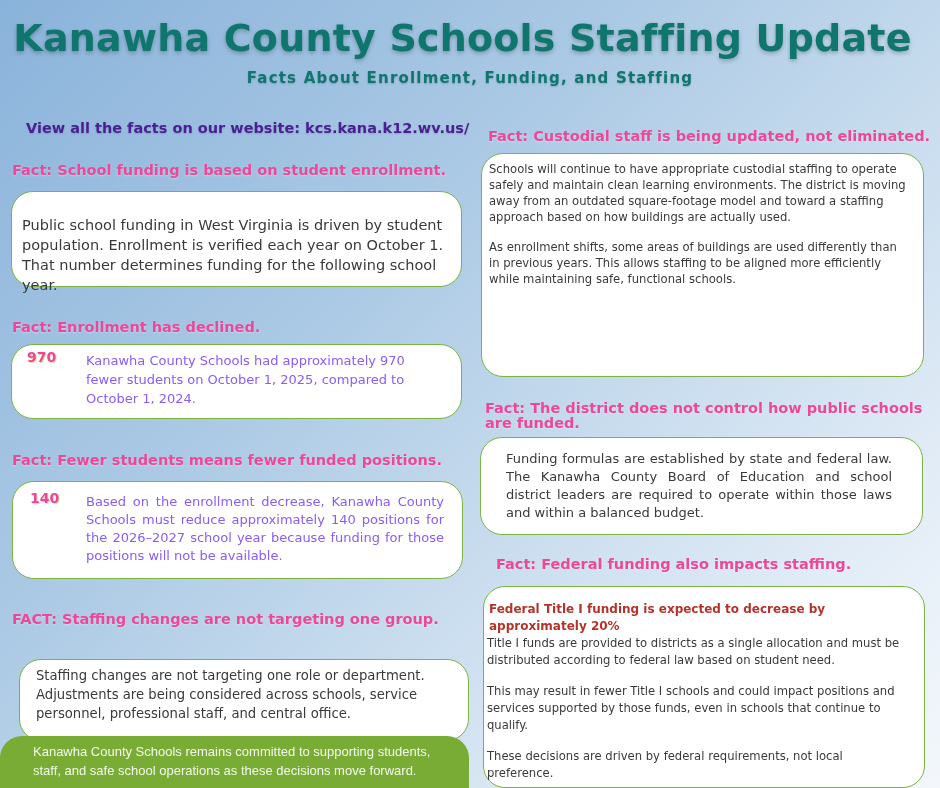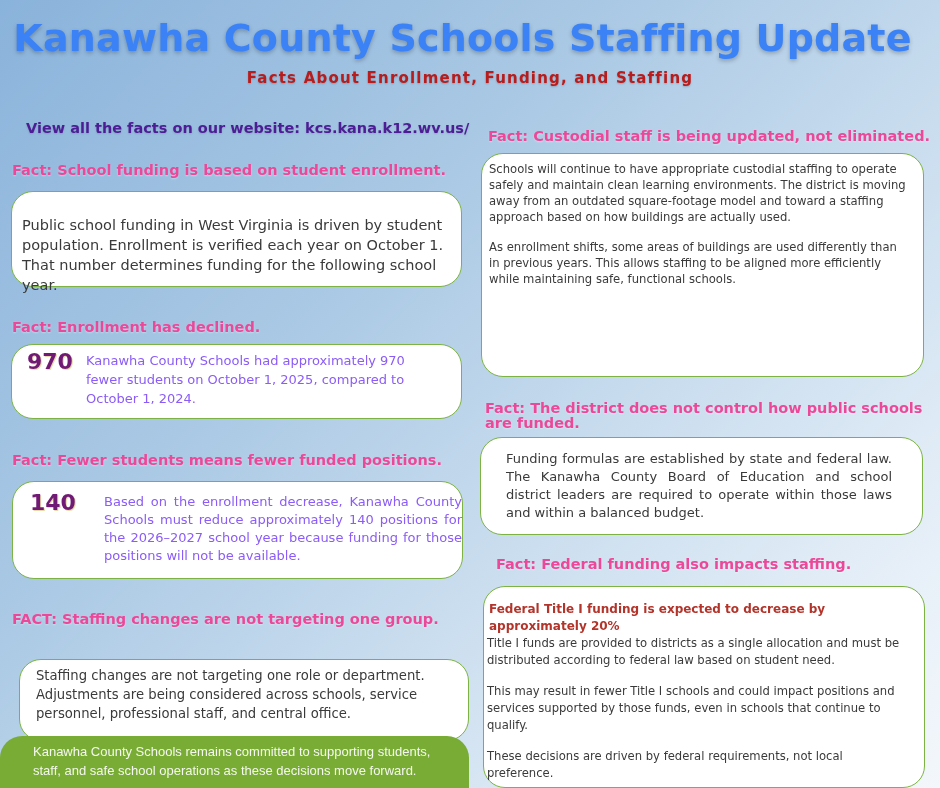--- a/index.html
+++ b/index.html
@@ -6,48 +6,48 @@
   html, body { width: 940px; height: 788px; overflow: hidden; }
   body {
     position: relative;
     font-family: "DejaVu Sans", sans-serif;
     color: #2a2a2a;
     background: linear-gradient(135deg, #8ab3db 0%, #a9c8e4 35%, #c8dcee 60%, #e6eff8 85%, #f3f7fb 100%);
   }
   .title {
     position: absolute; left: 0; top: 16px; width: 925px; text-align: center;
     font-family: "DejaVu Sans", sans-serif; font-weight: bold; font-size: 38px;
-    color: #3b82f6; letter-spacing: 0.2px;
+    color: #0f766e; letter-spacing: 0.2px;
     text-shadow: 0 2px 4px rgba(0,0,0,0.25);
   }
   .subtitle {
     position: absolute; left: 0; top: 69px; width: 940px; text-align: center;
     font-family: "DejaVu Sans", sans-serif; font-weight: bold; font-size: 15px;
-    color: #b91c1c; letter-spacing: 1.2px;
+    color: #0f766e; letter-spacing: 1.2px;
     text-shadow: 0 1px 2px rgba(0,0,0,0.2);
   }
   .website {
     position: absolute; left: 26px; top: 120px;
     font-weight: bold; font-size: 14.5px; color: #4c1d95;
     text-shadow: 0 1px 2px rgba(0,0,0,0.15);
   }
   .heading {
     position: absolute; font-weight: bold; font-size: 14.5px; color: #ec4899;
     text-shadow: 0 1px 2px rgba(255,255,255,0.35);
     line-height: 1.0;
   }
   .card {
     position: absolute; background: #ffffff;
     border: 1.5px solid #7cb342; border-radius: 22px;
     color: #3a3a3a;
   }
   .card p { margin: 0; }
   .card .gap { height: 14px; }
   .big-num {
-    position: absolute; font-weight: bold; font-size: 22px; color: #701a75;
+    position: absolute; font-weight: bold; font-size: 14px; color: #ec4899;
     text-shadow: 1px 1px 0 #e7d9a8;
     text-align: center;
   }
   .num-text {
     position: absolute; font-size: 13px; line-height: 19px; color: #8b5cf6;
   }
   .justify { text-align: justify; }
   .alert { color: #b2342a; font-weight: bold; font-size: 12px; margin-bottom: 14px; }
   .banner {
     position: absolute; left: 0; top: 736px; width: 469px; height: 60px;
@@ -76,21 +76,21 @@
   <div class="card" style="left:11px; top:344px; width:451px; height:75px;">
     <span class="big-num" style="left:15px; top:4px;">970</span>
     <p class="num-text" style="left:74px; top:6px; width:350px;">Kanawha County Schools had approximately 970 fewer students on October 1, 2025, compared to October 1, 2024.</p>
   </div>
 </section>
 
 <section>
   <div class="heading" style="left:12px; top:453px;">Fact: Fewer students means fewer funded positions.</div>
   <div class="card" style="left:12px; top:481px; width:451px; height:98px;">
     <span class="big-num" style="left:17px; top:8px;">140</span>
-    <p class="num-text justify" style="left:91px; top:11px; width:358px; line-height:18px;">Based on the enrollment decrease, Kanawha County Schools must reduce approximately 140 positions for the 2026–2027 school year because funding for those positions will not be available.</p>
+    <p class="num-text justify" style="left:73px; top:11px; width:358px; line-height:18px;">Based on the enrollment decrease, Kanawha County Schools must reduce approximately 140 positions for the 2026–2027 school year because funding for those positions will not be available.</p>
   </div>
 </section>
 
 <section>
   <div class="heading" style="left:12px; top:612px;">FACT: Staffing changes are not targeting one group.</div>
   <div class="card" style="left:19px; top:635px; width:450px; height:82px; padding:6px 12px 0 16px; font-size:13.2px; line-height:19px;margin-top:24px;">
     <p>Staffing changes are not targeting one role or department. Adjustments are being considered across schools, service personnel, professional staff, and central office.</p>
   </div>
 </section>
 

